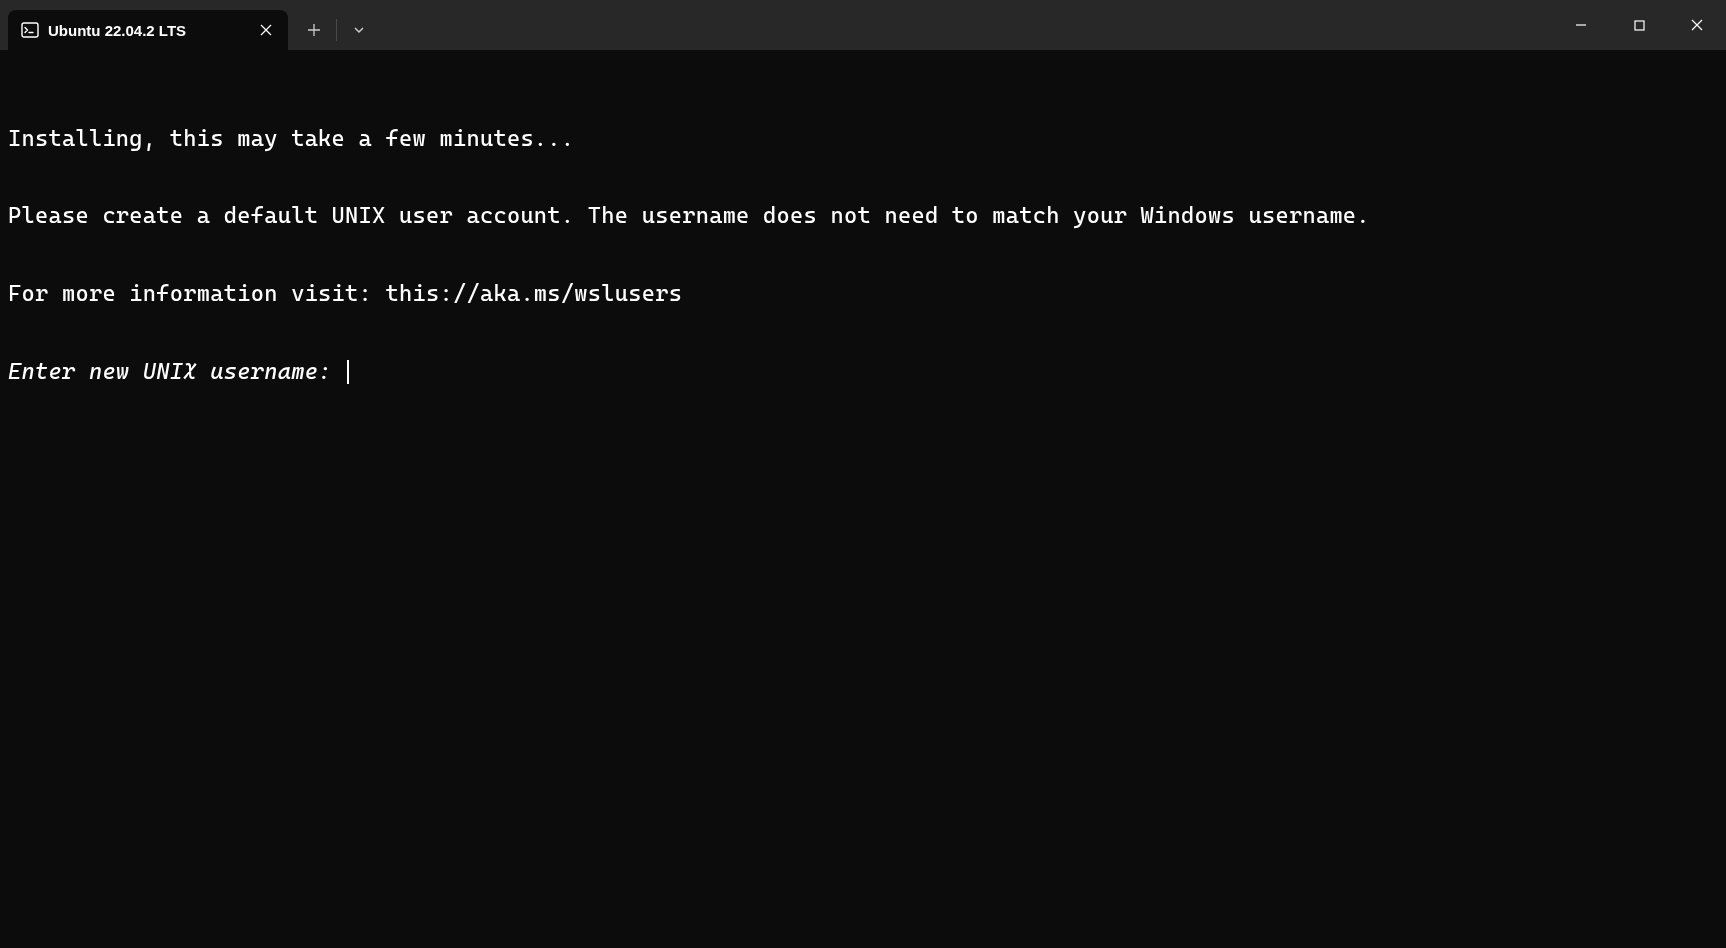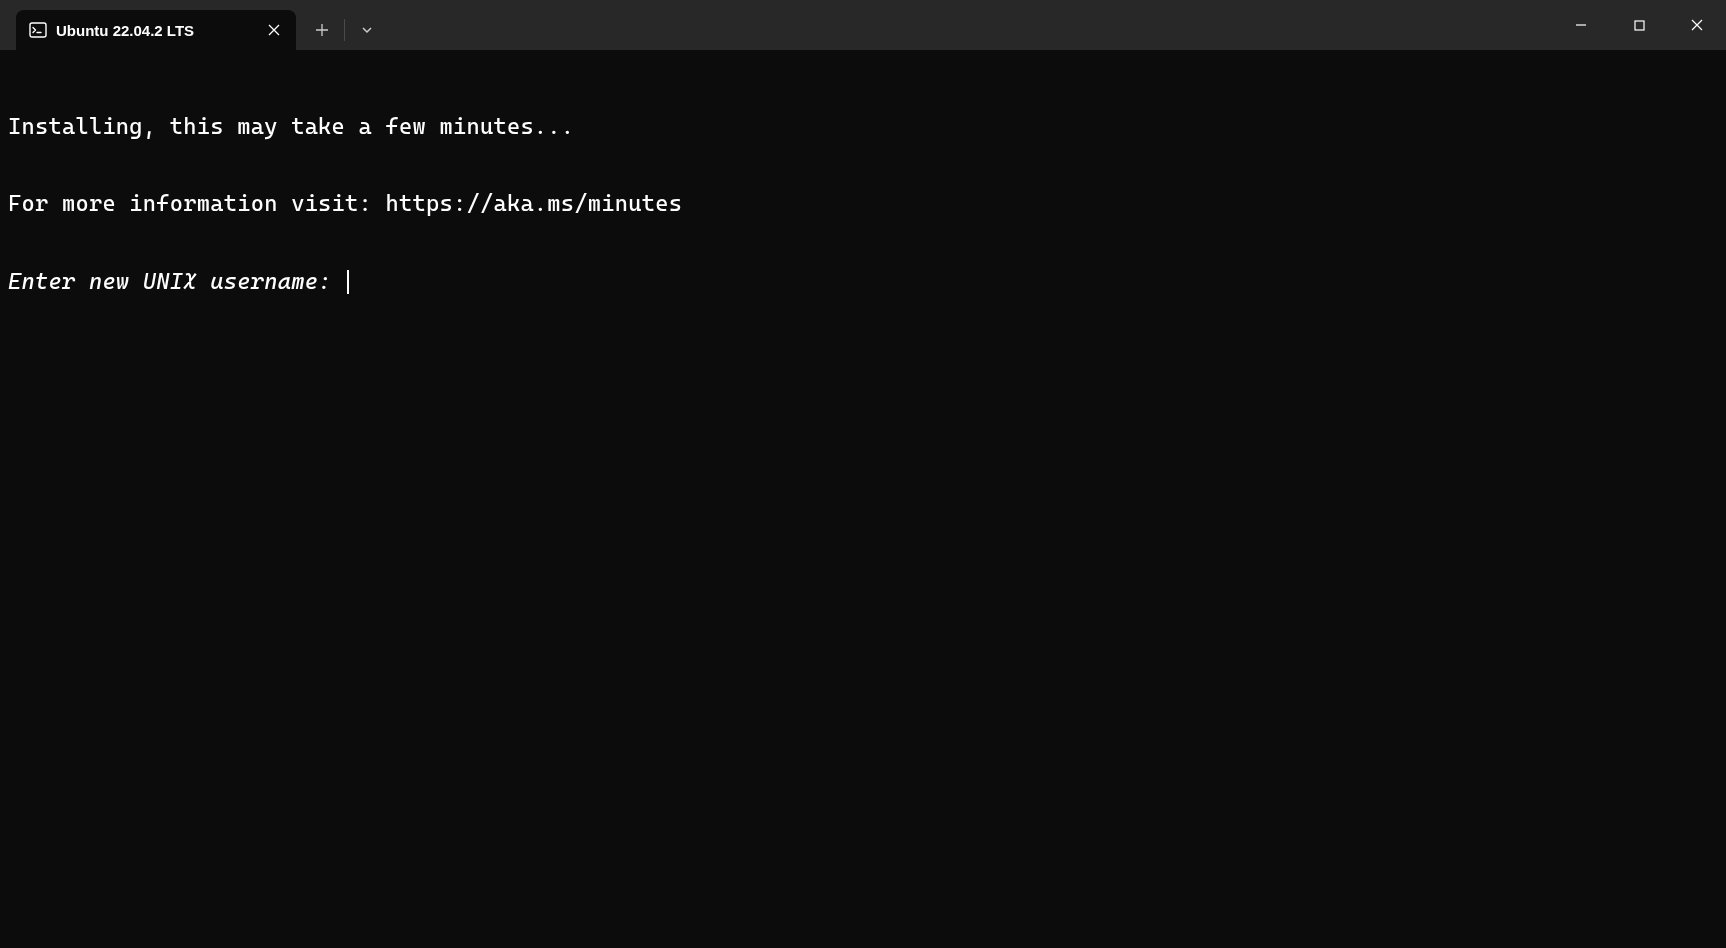--- a/index.html
+++ b/index.html
@@ -17,21 +17,21 @@
     .titlebar {
       height: 50px;
       background: #282828;
       display: flex;
       align-items: stretch;
       -webkit-app-region: drag;
     }
     .tabs {
       display: flex;
       align-items: flex-start;
-      padding-left: 16px;
+      padding-left: 8px;
       padding-top: 10px;
     }
     .tab {
       display: flex;
       align-items: center;
       background: #0c0c0c;
       border-radius: 8px 8px 0 0;
       padding: 0 12px;
       height: 40px;
       min-width: 280px;
@@ -93,21 +93,21 @@
     .win-btn {
       width: 58px;
       height: 50px;
       display: flex;
       align-items: center;
       justify-content: center;
       color: #ffffff;
       cursor: pointer;
     }
     .terminal {
-      padding: 12px 8px;
+      padding: 24px 8px;
       color: #ffffff;
       font-size: 22.5px;
       line-height: 1.15;
       white-space: pre;
       font-family: 'Cascadia Mono', 'Consolas', 'Courier New', monospace;
       letter-spacing: 0.3px;
     }
     .terminal-line {
       white-space: pre-wrap;
     }
@@ -176,15 +176,16 @@
     <div class="win-btn close">
       <svg width="12" height="12" viewBox="0 0 12 12">
         <path d="M1 1 L11 11 M11 1 L1 11" stroke="#ffffff" stroke-width="1.2"></path>
       </svg>
     </div>
   </div>
 </div>
 
 <div class="terminal">
   <div class="terminal-line">Installing, this may take a few minutes...</div>
-  <div class="terminal-line">For more information visit: https://aka.ms/minutes</div>
+  <div class="terminal-line">Please create a default UNIX user account. The username does not need to match your Windows username.</div>
+  <div class="terminal-line">For more information visit: this://aka.ms/wslusers</div>
   <div class="terminal-line"><span class="prompt-line">Enter new UNIX username: </span><span class="cursor"></span></div>
 </div>
 
 </body></html>

